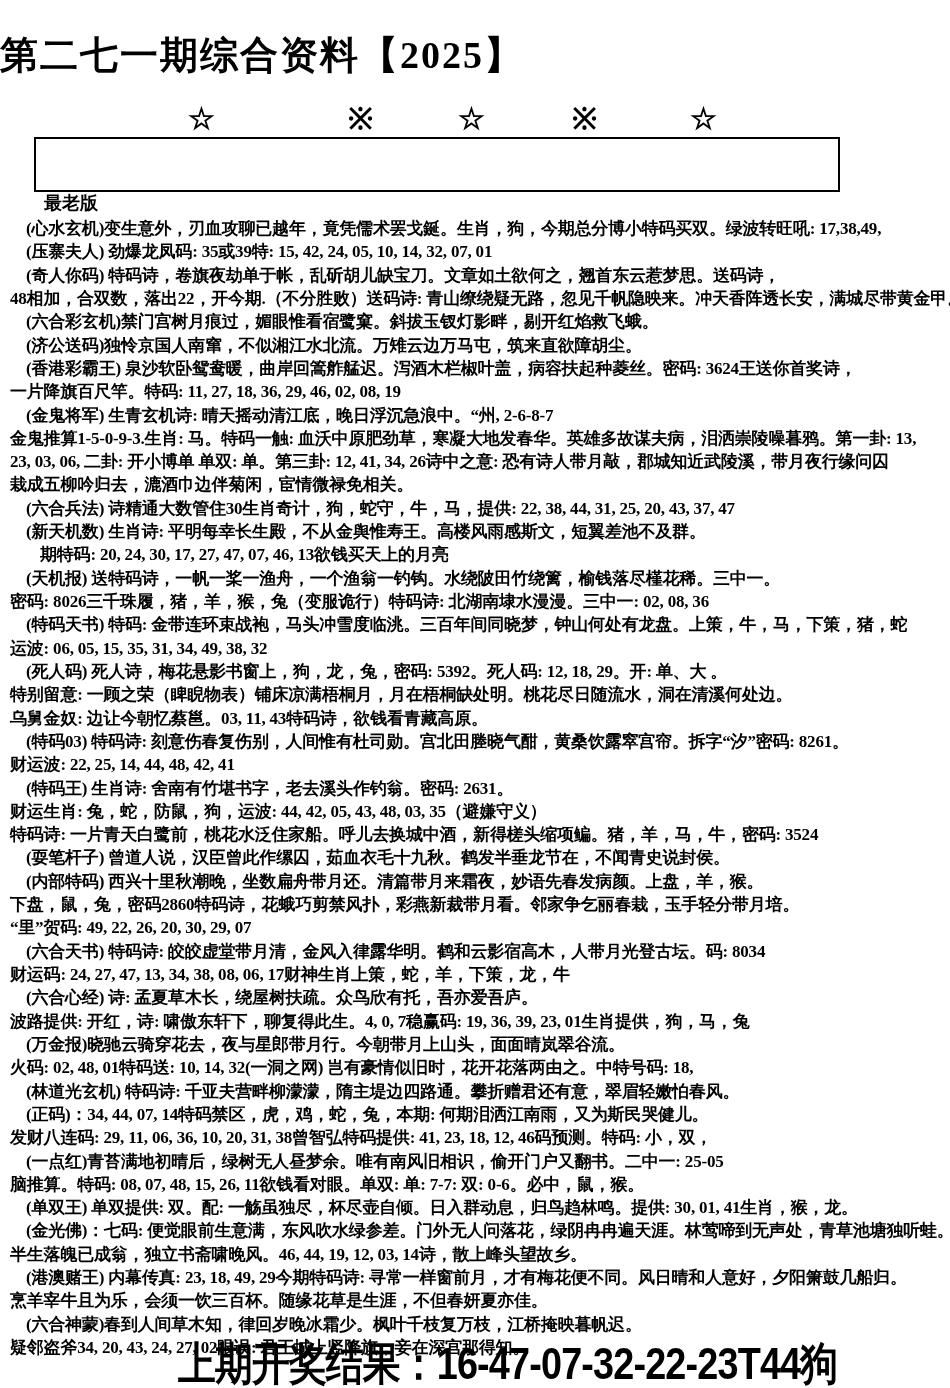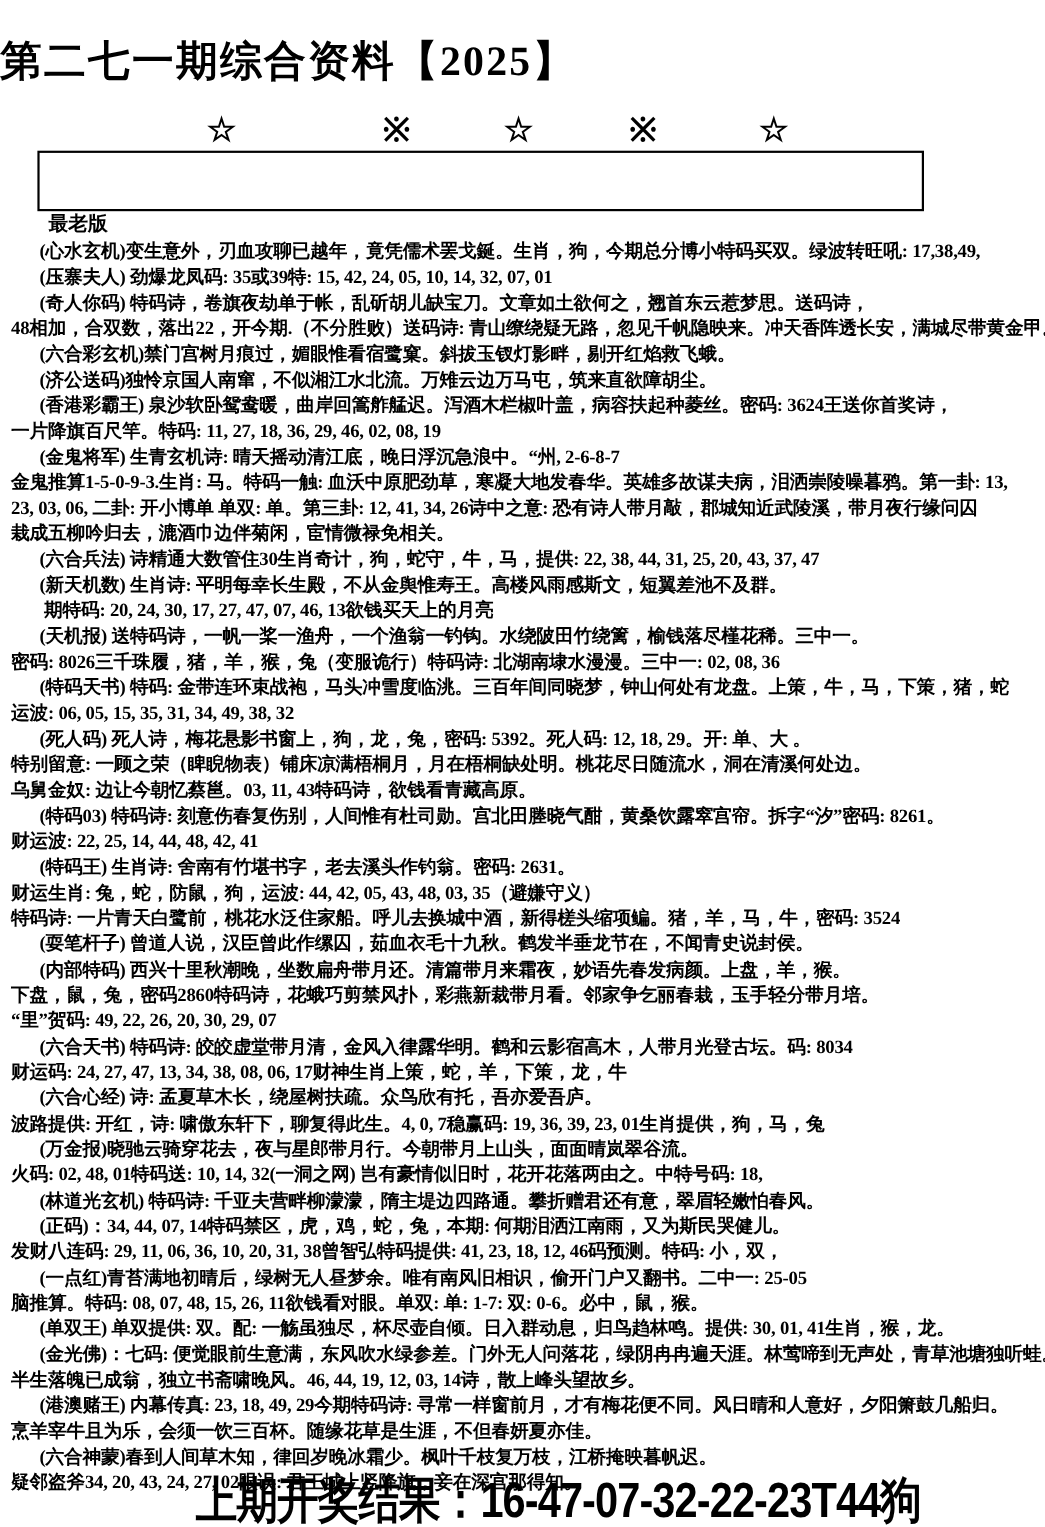--- a/index.html
+++ b/index.html
@@ -39,21 +39,21 @@
   .body-lines{
     position:absolute;top:217px;left:0;right:0;
   }
   .bline{
     height:23.32px;line-height:23.32px;
     font-size:17px;font-weight:bold;
     letter-spacing:-0.2px;
     white-space:nowrap;overflow:hidden;
   }
   .indent-0{padding-left:10px;}
-  .indent-1{padding-left:36px;}
+  .indent-1{padding-left:26px;}
   .indent-2{padding-left:40px;}
   .overlay{
     position:absolute;left:178px;top:1334px;
     font-family:"Liberation Sans","DejaVu Sans",sans-serif;
     font-size:45px;font-weight:bold;
     white-space:nowrap;letter-spacing:-1px;
     transform:scaleX(0.84);transform-origin:0 50%;
   }
 </style>
 </head>
@@ -105,21 +105,21 @@
       <div class="bline indent-1">(六合天书) 特码诗: 皎皎虚堂带月清，金风入律露华明。鹤和云影宿高木，人带月光登古坛。码: 8034</div>
       <div class="bline indent-0">财运码: 24, 27, 47, 13, 34, 38, 08, 06, 17财神生肖上策，蛇，羊，下策，龙，牛</div>
       <div class="bline indent-1">(六合心经) 诗: 孟夏草木长，绕屋树扶疏。众鸟欣有托，吾亦爱吾庐。</div>
       <div class="bline indent-0">波路提供: 开红，诗: 啸傲东轩下，聊复得此生。4, 0, 7稳赢码: 19, 36, 39, 23, 01生肖提供，狗，马，兔</div>
       <div class="bline indent-1">(万金报)晓驰云骑穿花去，夜与星郎带月行。今朝带月上山头，面面晴岚翠谷流。</div>
       <div class="bline indent-0">火码: 02, 48, 01特码送: 10, 14, 32(一洞之网) 岂有豪情似旧时，花开花落两由之。中特号码: 18,</div>
       <div class="bline indent-1">(林道光玄机) 特码诗: 千亚夫营畔柳濛濛，隋主堤边四路通。攀折赠君还有意，翠眉轻嫩怕春风。</div>
       <div class="bline indent-1">(正码)：34, 44, 07, 14特码禁区，虎，鸡，蛇，兔，本期: 何期泪洒江南雨，又为斯民哭健儿。</div>
       <div class="bline indent-0">发财八连码: 29, 11, 06, 36, 10, 20, 31, 38曾智弘特码提供: 41, 23, 18, 12, 46码预测。特码: 小，双，</div>
       <div class="bline indent-1">(一点红)青苔满地初晴后，绿树无人昼梦余。唯有南风旧相识，偷开门户又翻书。二中一: 25-05</div>
-      <div class="bline indent-0">脑推算。特码: 08, 07, 48, 15, 26, 11欲钱看对眼。单双: 单: 1-7: 双: 0-6。必中，鼠，猴。</div>
+      <div class="bline indent-0">脑推算。特码: 08, 07, 48, 15, 26, 11欲钱看对眼。单双: 单: 7-7: 双: 0-6。必中，鼠，猴。</div>
       <div class="bline indent-1">(单双王) 单双提供: 双。配: 一觞虽独尽，杯尽壶自倾。日入群动息，归鸟趋林鸣。提供: 30, 01, 41生肖，猴，龙。</div>
       <div class="bline indent-1">(金光佛)：七码: 便觉眼前生意满，东风吹水绿参差。门外无人问落花，绿阴冉冉遍天涯。林莺啼到无声处，青草池塘独听蛙。</div>
       <div class="bline indent-0">半生落魄已成翁，独立书斋啸晚风。46, 44, 19, 12, 03, 14诗，散上峰头望故乡。</div>
       <div class="bline indent-1">(港澳赌王) 内幕传真: 23, 18, 49, 29今期特码诗: 寻常一样窗前月，才有梅花便不同。风日晴和人意好，夕阳箫鼓几船归。</div>
       <div class="bline indent-0">烹羊宰牛且为乐，会须一饮三百杯。随缘花草是生涯，不但春妍夏亦佳。</div>
       <div class="bline indent-1">(六合神蒙)春到人间草木知，律回岁晚冰霜少。枫叶千枝复万枝，江桥掩映暮帆迟。</div>
       <div class="bline indent-0">疑邻盗斧34, 20, 43, 24, 27, 02眼误: 君王城上竖降旗，妾在深宫那得知。</div>
     </div>
   <div class="overlay">上期开奖结果：16-47-07-32-22-23T44狗</div>
 </div>

